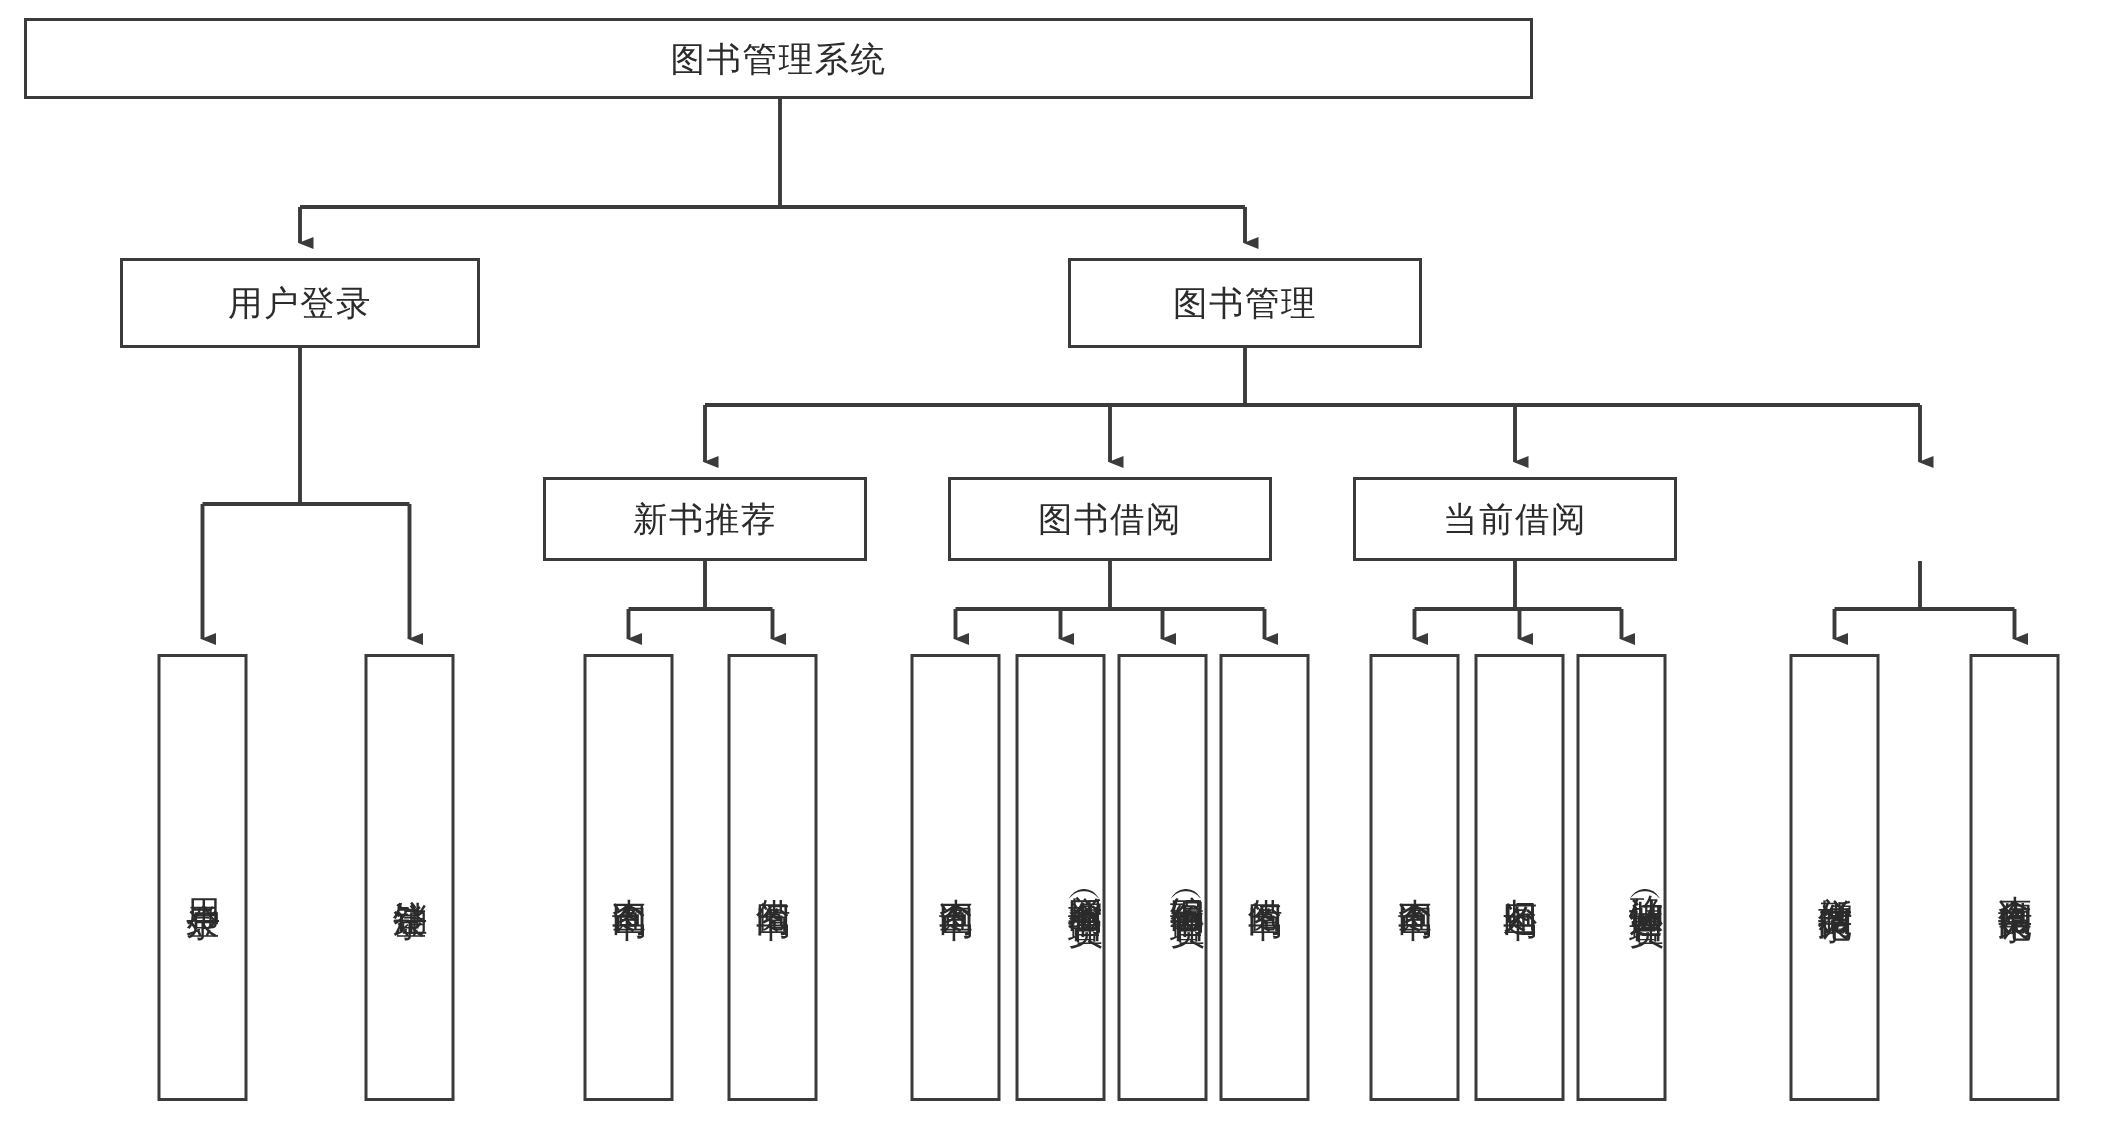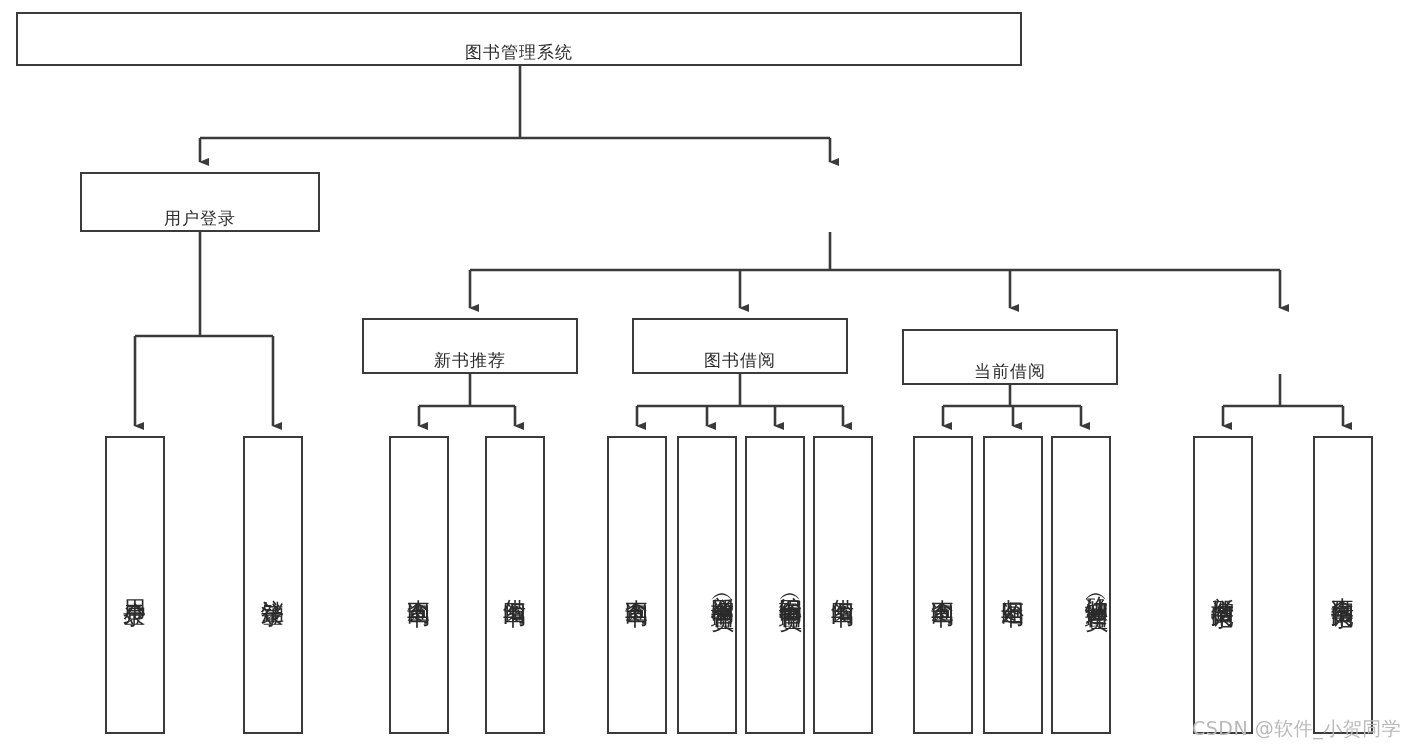--- a/index.html
+++ b/index.html
@@ -28,23 +28,22 @@
     position: absolute;
     box-sizing: border-box;
     background: #ffffff;
     border: 2px solid #3b3b3b;
     display: flex;
     align-items: center;
     justify-content: center;
     color: #2b2b2b;
   }
   .node-box.horizontal {
-    font-size: 17px;
+    font-size: 23px;
     letter-spacing: 1px;
-    align-items: flex-end;
   }
   .node-box.vertical {
     writing-mode: vertical-rl;
     text-orientation: upright;
     font-size: 23px;
     letter-spacing: 2px;
     align-items: flex-start;
     justify-content: center;
     padding-top: 6px;
     line-height: 1.05;
@@ -120,28 +119,31 @@
     </g>
   </svg>
 
   <div class="node-box horizontal" style="left:16px; top:12px; width:1006px; height:54px;">
     <span>图书管理系统</span>
   </div>
 
   <div class="node-box horizontal" style="left:80px; top:172px; width:240px; height:60px;">
     <span>用户登录</span>
   </div>
+  <div class="node-box horizontal" style="left:712px; top:172px; width:236px; height:60px;">
+    <span>图书管理</span>
+  </div>
 
   <div class="node-box horizontal" style="left:632px; top:318px; width:216px; height:56px;">
     <span>图书借阅</span>
   </div>
   <div class="node-box horizontal" style="left:362px; top:318px; width:216px; height:56px;">
     <span>新书推荐</span>
   </div>
-  <div class="node-box horizontal" style="left:902px; top:318px; width:216px; height:56px;margin-top:11px;">
+  <div class="node-box horizontal" style="left:902px; top:318px; width:216px; height:56px;">
     <span>当前借阅</span>
   </div>
 
   <div class="node-box vertical" style="left:105px; top:436px; width:60px; height:298px; align-items:center; padding-top:0;">
     <span>用户登录</span>
   </div>
   <div class="node-box vertical" style="left:243px; top:436px; width:60px; height:298px; align-items:center; padding-top:0;">
     <span>注销登录</span>
   </div>
 
@@ -175,17 +177,14 @@
     <span>确认归还（管理员）</span>
   </div>
 
   <div class="node-box vertical" style="left:1193px; top:436px; width:60px; height:298px; align-items:center; padding-top:0;">
     <span>新增借阅记录</span>
   </div>
   <div class="node-box vertical" style="left:1313px; top:436px; width:60px; height:298px; align-items:center; padding-top:0;">
     <span>查询借阅记录</span>
   </div>
 
-  <div class="watermark" style="left:1192px; top:716px;">
-    <span>CSDN @软件_小贺同学</span>
-  </div>
 
 </div>
 
 </body></html>

